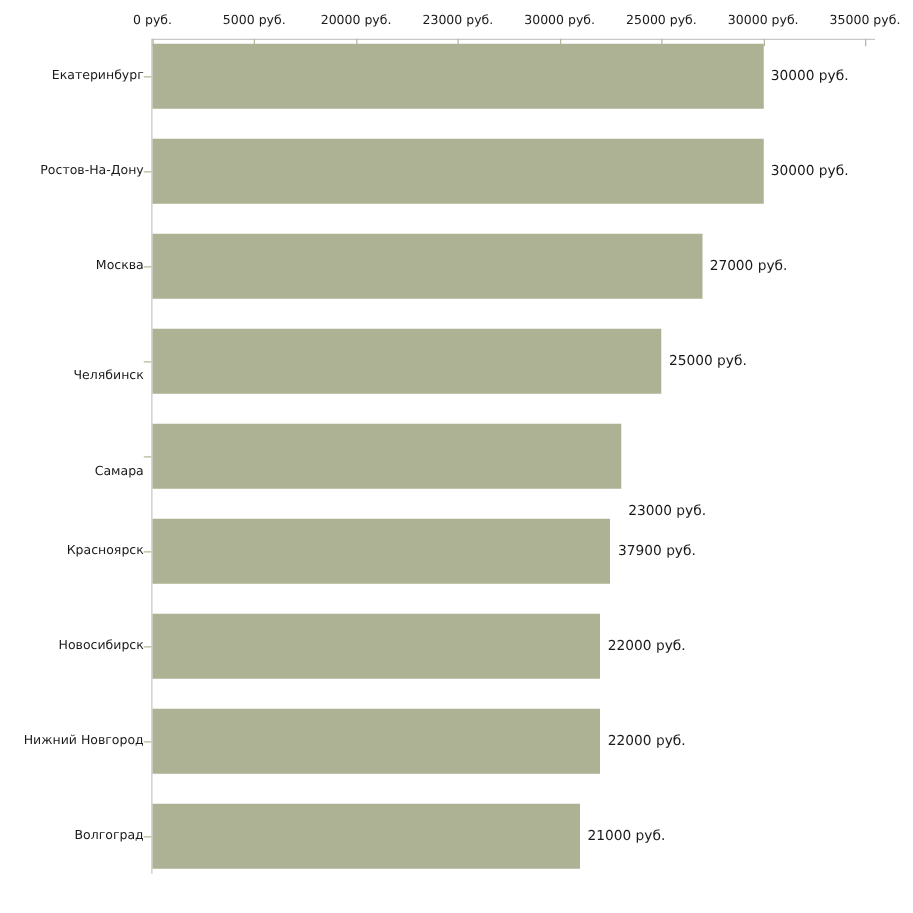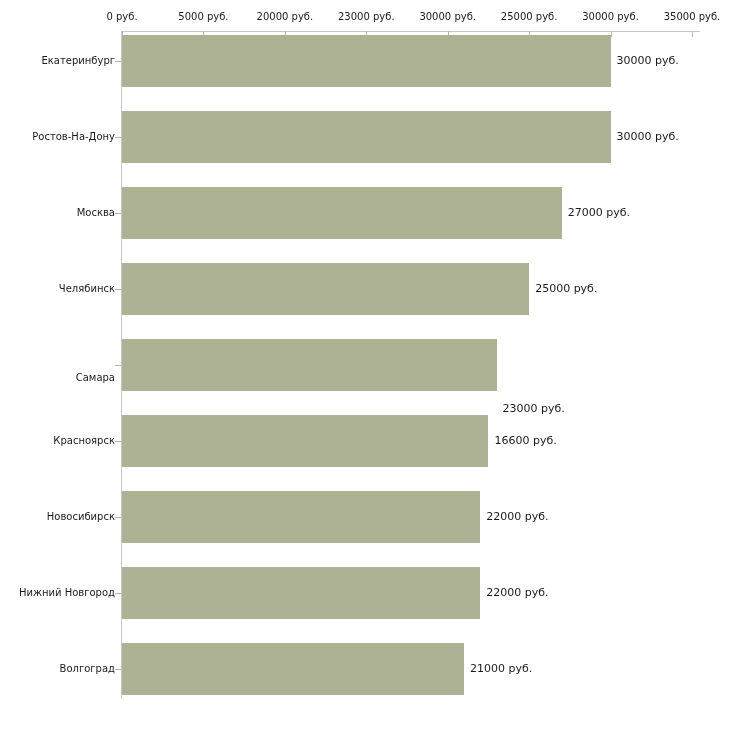--- a/index.html
+++ b/index.html
@@ -125,21 +125,21 @@
       <div class="ytick" style="top: 441px;"></div>
       <div class="ytick" style="top: 517px;"></div>
       <div class="ytick" style="top: 593px;"></div>
       <div class="ytick" style="top: 669px;"></div>
     </div>
 
   <div id="catlabels-layer">
       <div class="cat-label" style="top: 61px;">Екатеринбург</div>
       <div class="cat-label" style="top: 137px;">Ростов-На-Дону</div>
       <div class="cat-label" style="top: 213px;">Москва</div>
-      <div class="cat-label" style="top: 289px;">Челябинск</div>
+      <div class="cat-label" style="top: 301px;">Челябинск</div>
       <div class="cat-label" style="top: 378px;">Самара</div>
       <div class="cat-label" style="top: 441px;">Красноярск</div>
       <div class="cat-label" style="top: 517px;">Новосибирск</div>
       <div class="cat-label" style="top: 593px;">Нижний Новгород</div>
       <div class="cat-label" style="top: 669px;">Волгоград</div>
     </div>
 
   <div id="bars-layer">
       <div class="bar" title="Екатеринбург: 30000 руб." style="top: 35px; width: 488.571px; height: 52px; background: rgb(173, 178, 148);"></div>
       <div class="bar" title="Ростов-На-Дону: 30000 руб." style="top: 111px; width: 488.571px; height: 52px; background: rgb(173, 178, 148);"></div>
@@ -151,19 +151,19 @@
       <div class="bar" title="Нижний Новгород: 22000 руб." style="top: 567px; width: 358.286px; height: 52px; background: rgb(173, 178, 148);"></div>
       <div class="bar" title="Волгоград: 21000 руб." style="top: 643px; width: 342px; height: 52px; background: rgb(173, 178, 148);"></div>
     </div>
 
   <div id="valuelabels-layer">
       <div class="bar-value-label" style="left: 616.571px; top: 61px;">30000 руб.</div>
       <div class="bar-value-label" style="left: 616.571px; top: 137px;">30000 руб.</div>
       <div class="bar-value-label" style="left: 567.714px; top: 213px;">27000 руб.</div>
       <div class="bar-value-label" style="left: 535.143px; top: 289px;">25000 руб.</div>
       <div class="bar-value-label" style="left: 502.571px; top: 365px; margin-top: 44px;">23000 руб.</div>
-      <div class="bar-value-label" style="left: 494.429px; top: 441px;">16600 руб.</div>
+      <div class="bar-value-label" style="left: 494.429px; top: 441px;">37900 руб.</div>
       <div class="bar-value-label" style="left: 486.286px; top: 517px;">22000 руб.</div>
       <div class="bar-value-label" style="left: 486.286px; top: 593px;">22000 руб.</div>
       <div class="bar-value-label" style="left: 470px; top: 669px;">21000 руб.</div>
     </div>
 
 </div>
 
 </body></html>

